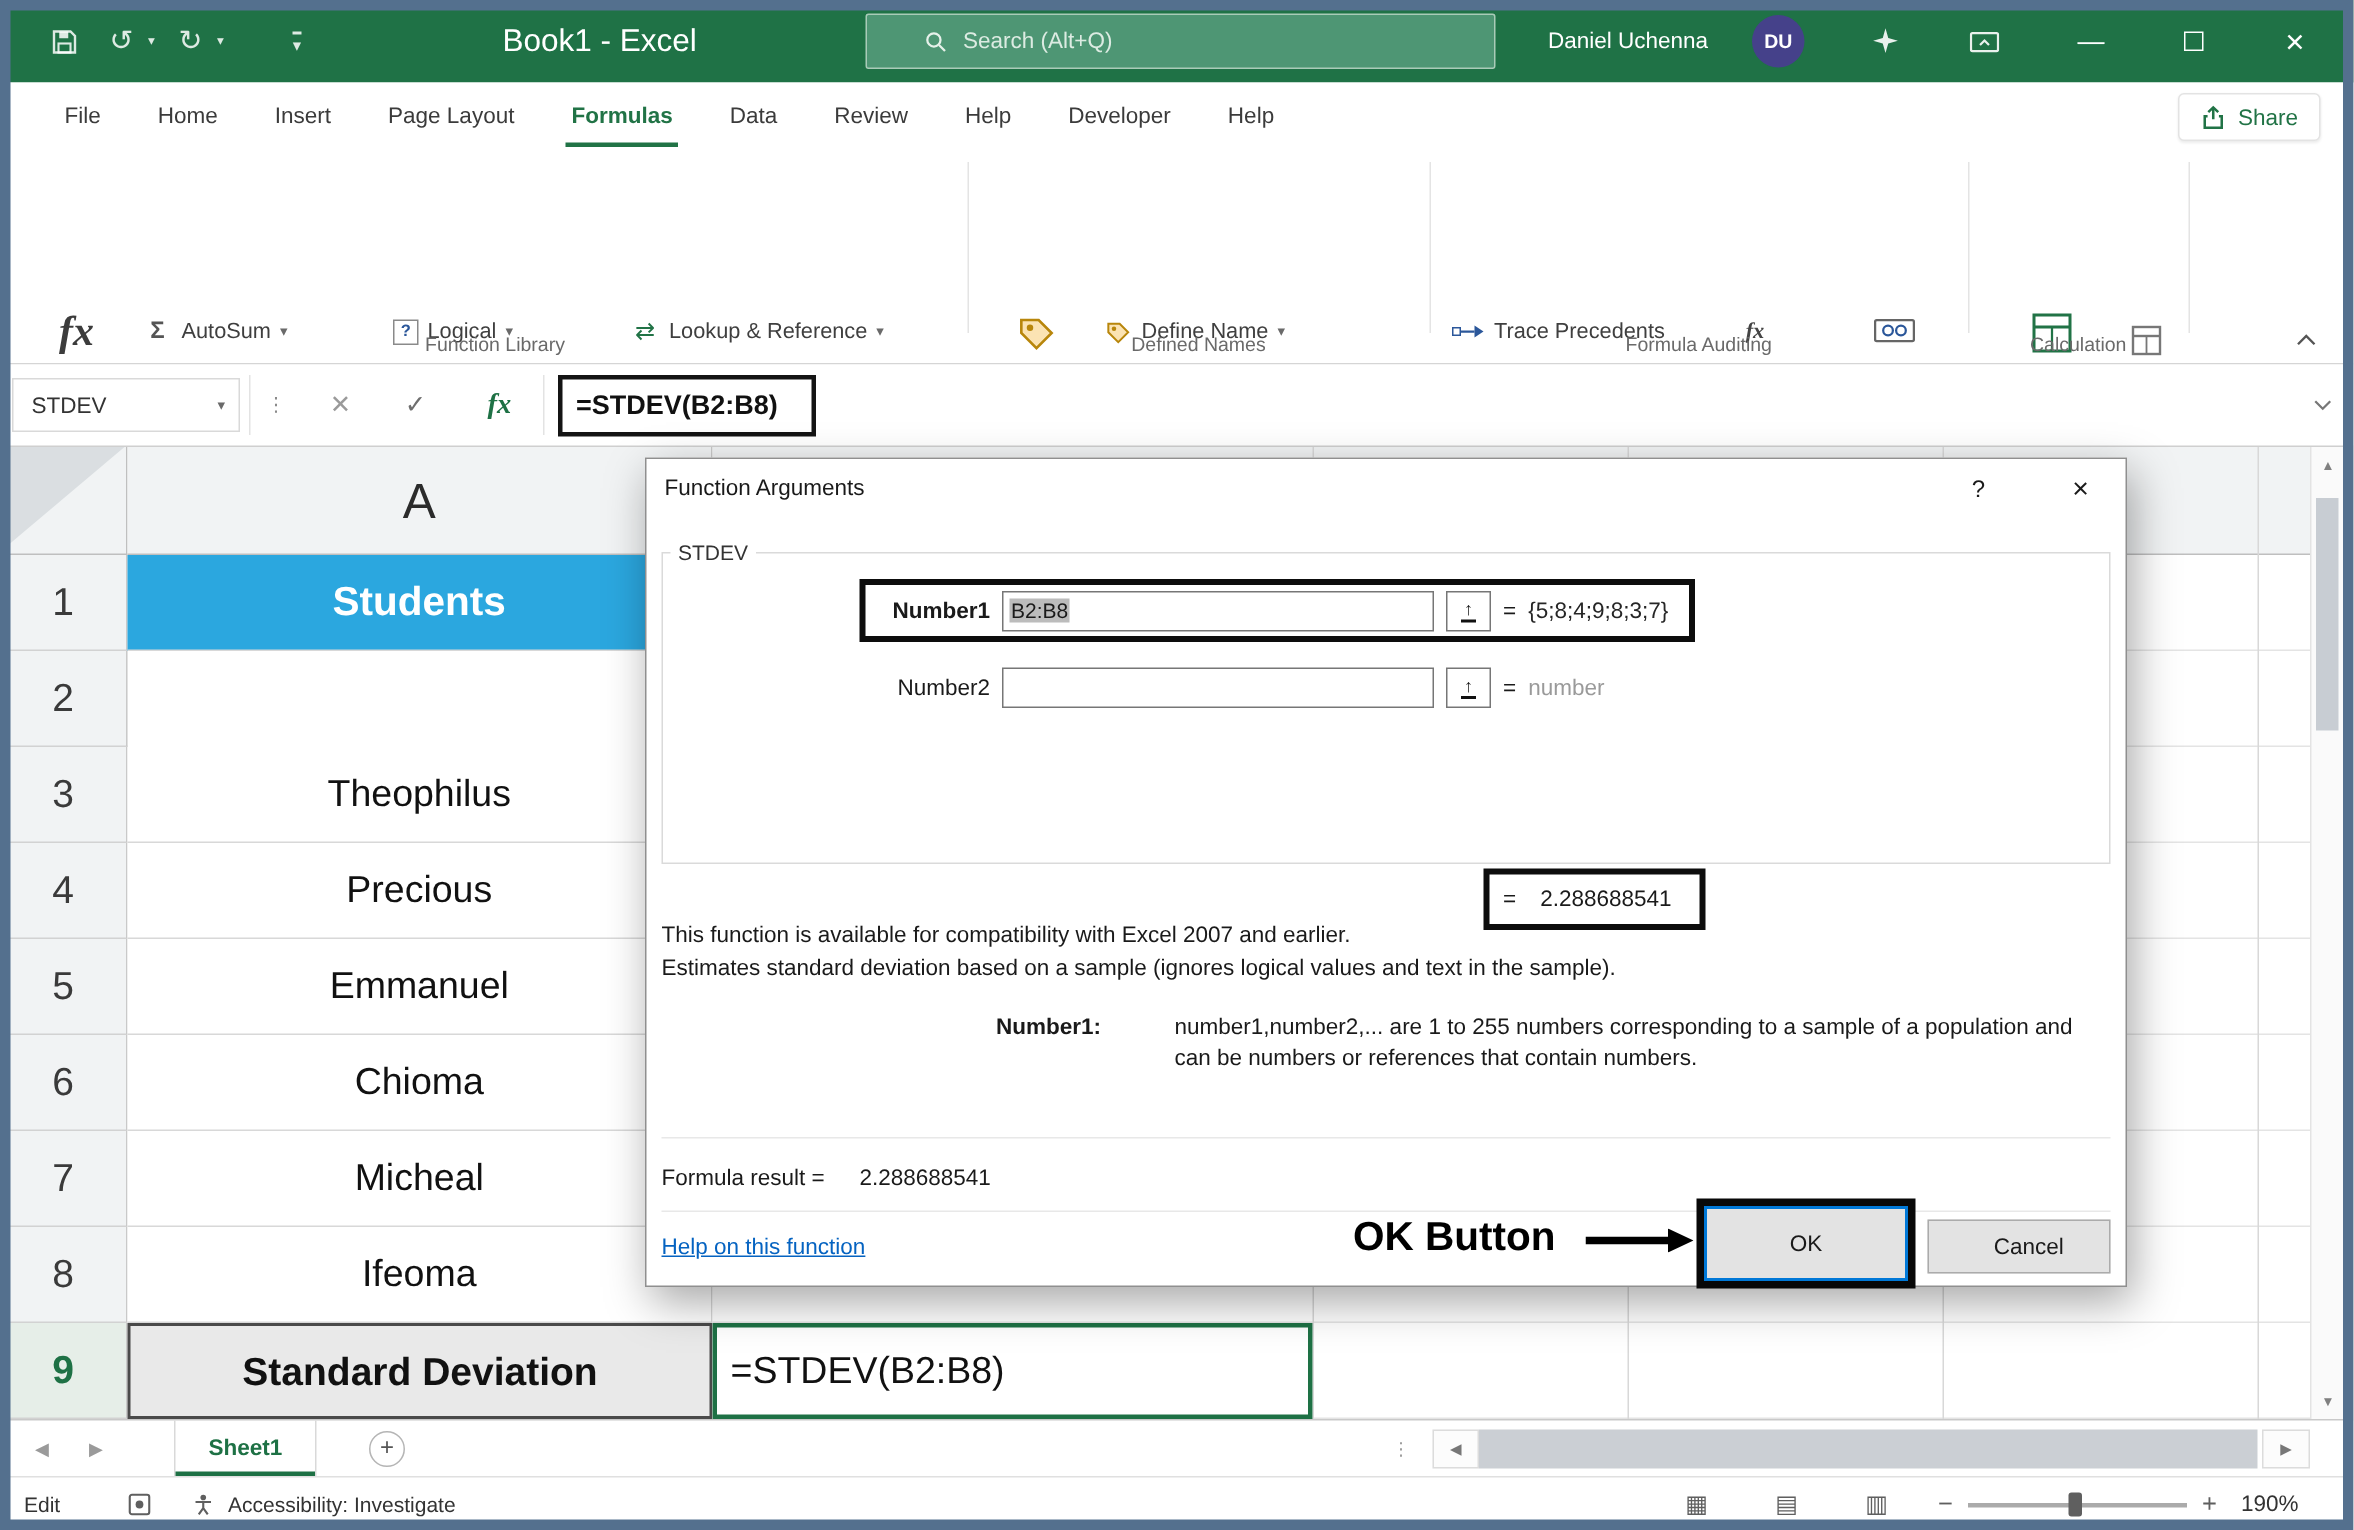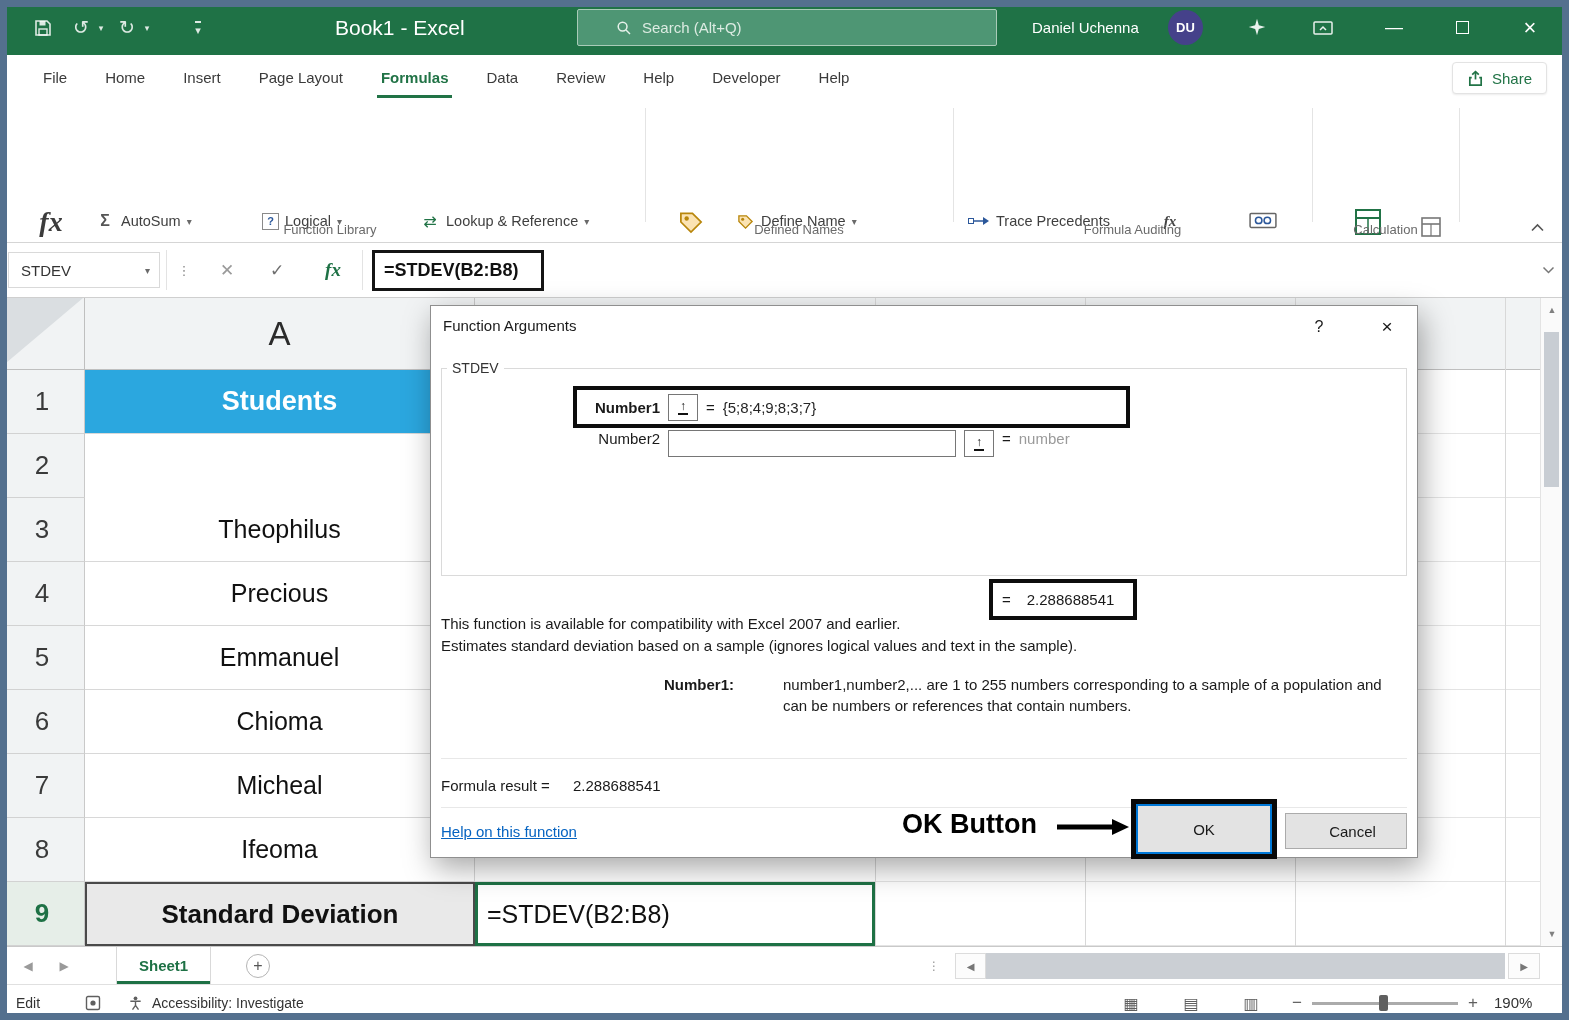--- a/index.html
+++ b/index.html
@@ -67,21 +67,21 @@
   .vscroll { position:absolute; left:1540px; top:298px; width:22px; height:648px; background:#FAFAFA; border-left:1px solid #E3E3E3; z-index:3; }
   .vthumb { position:absolute; left:3px; top:34px; width:15px; height:155px; background:#C8CDD3; }
   .sarr { position:absolute; left:0; width:22px; height:20px; display:flex; align-items:center; justify-content:center; font-size:9px; color:#808080; }
 
   
   .dlg { position:absolute; left:430px; top:305px; width:988px; height:553px; background:#fff; border:1px solid #8f8f8f; box-shadow:4px 10px 28px rgba(0,0,0,.35); z-index:60; font-size:15px; color:#1a1a1a; }
   .dabs { position:absolute; }
   .gbox { border:1px solid #DADADA; }
   .gbox-label { background:#fff; padding:0 5px; font-size:14px; color:#333; }
   .arg1box { border:4px solid #0d0d0d; display:flex; align-items:center; padding-left:7px; gap:8px; background:#fff; }
-  .arg2row { display:flex; padding-left:7px; gap:8px; }
+  .arg2row { display:flex; align-items:center; padding-left:7px; gap:8px;margin-top:12px; }
   .arglab { width:76px; text-align:right; font-size:15px; }
   .bold { font-weight:700; }
   .arginput { width:288px; height:27px; border:1px solid #767676; background:#fff; display:flex; align-items:center; padding-left:4px; font-size:14px; }
   .sel { background:#BCBCBC; padding:0 1px; }
   .collapse-btn { width:30px; height:27px; border:1px solid #767676; background:#fff; display:flex; flex-direction:column; align-items:center; justify-content:center; line-height:1; color:#111; flex-shrink:0; }
   .collapse-btn .up { font-size:12px; font-weight:700; }
   .collapse-btn .bar { width:10px; height:2px; background:#111; margin-top:1px; }
   .argres { font-size:15px; color:#262626; }
   .gray { color:#9a9a9a; }
   .resbox { border:4px solid #0d0d0d; display:flex; align-items:center; gap:16px; padding-left:9px; font-size:15px; background:#fff; }
@@ -455,20 +455,23 @@
   <div class="dlg">
     <span class="dabs" style="left:12px;top:11px">Function Arguments</span>
     <span class="dabs" style="left:872px;top:8px;width:32px;height:26px;display:flex;align-items:center;justify-content:center;font-size:16px">?</span>
     <span class="dabs" style="left:938px;top:8px;width:36px;height:26px;display:flex;align-items:center;justify-content:center;font-size:19px">×</span>
 
     <div class="dabs gbox" style="left:10px;top:62px;width:966px;height:208px"></div>
     <span class="dabs gbox-label" style="left:16px;top:54px">STDEV</span>
 
     <div class="dabs arg1box" style="left:142px;top:80px;width:557px;height:42px">
       <span class="arglab bold">Number1</span>
+      <span class="arginput">
+          <span class="sel">B2:B8</span>
+        </span>
       <span class="collapse-btn">
           <span class="up">↑</span>
           <span class="bar"></span>
         </span>
       <span>=</span>
       <span class="argres">{5;8;4;9;8;3;7}</span>
     </div>
 
     <div class="dabs arg2row" style="left:146px;top:124px;width:549px;height:32px">
       <span class="arglab">Number2</span>

